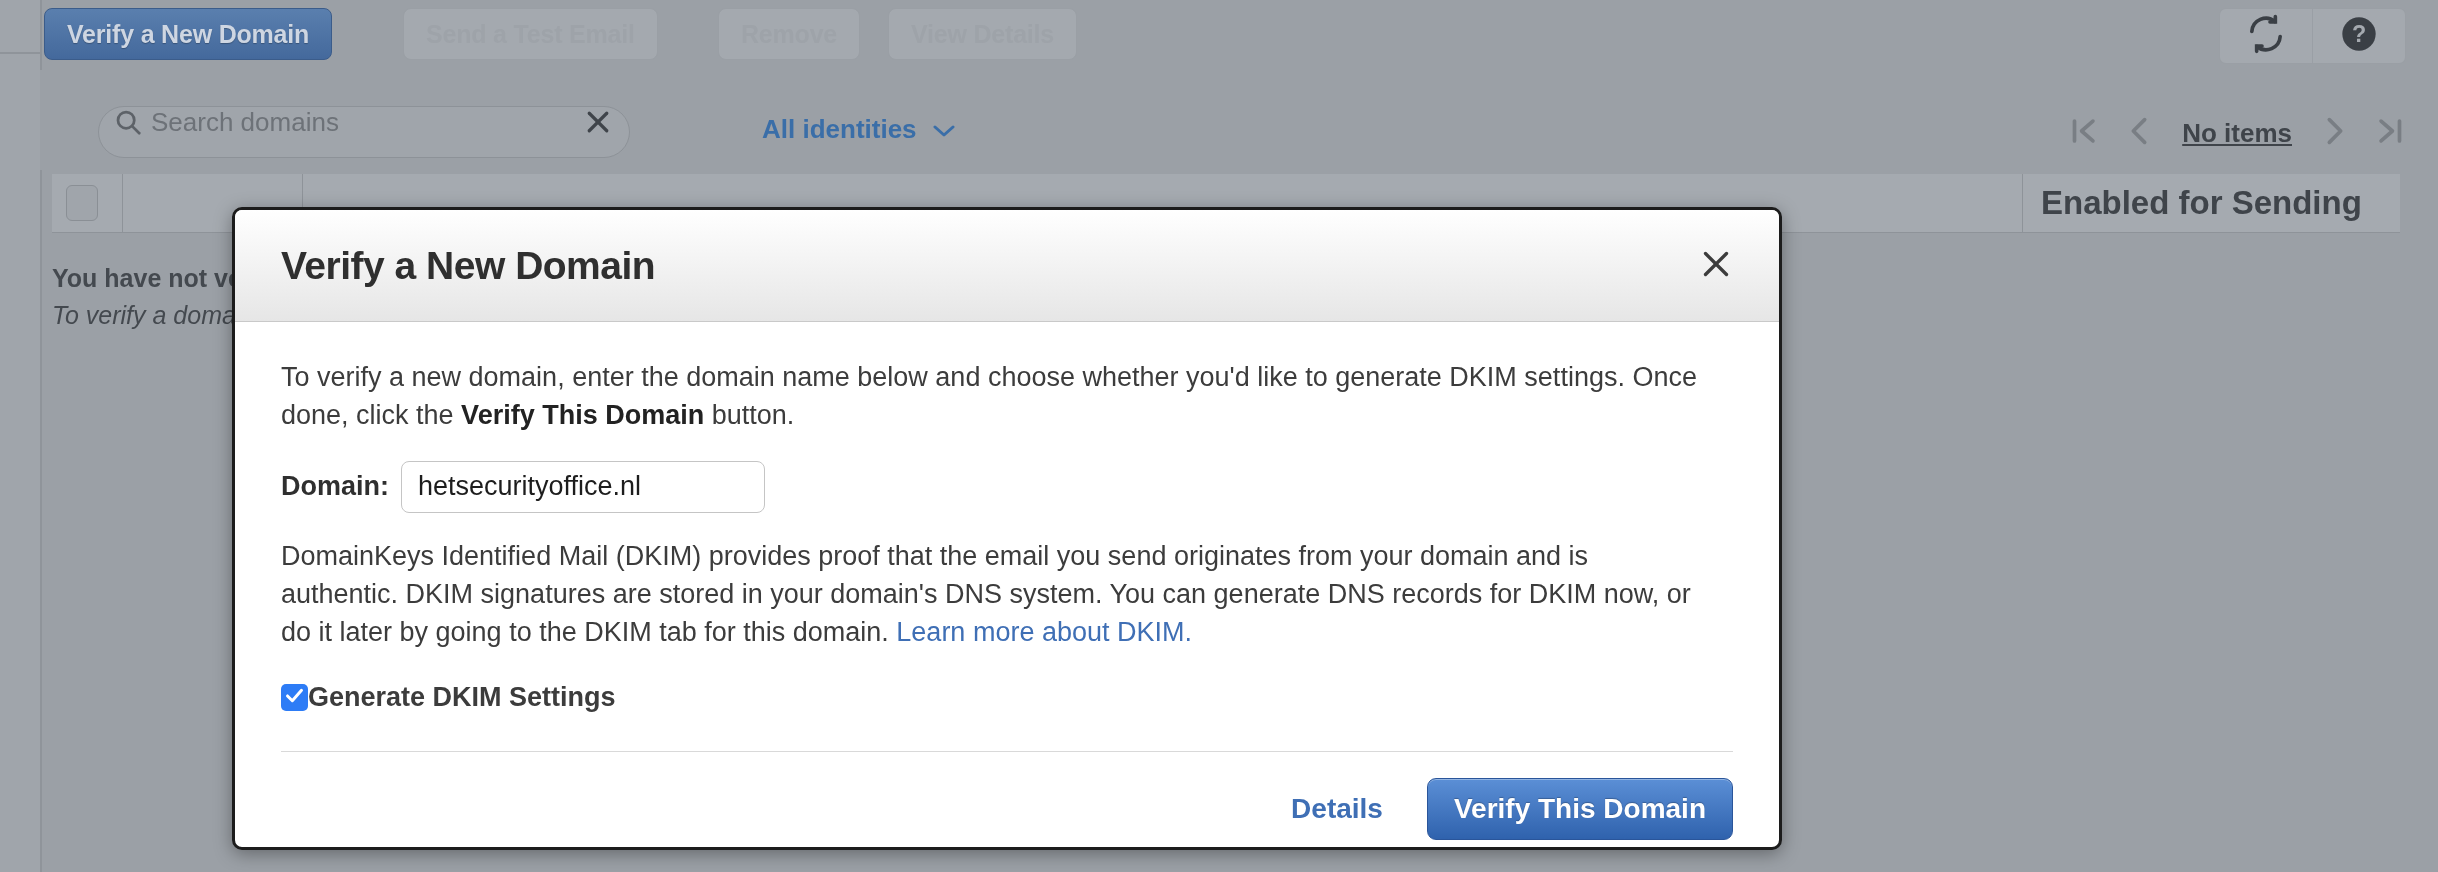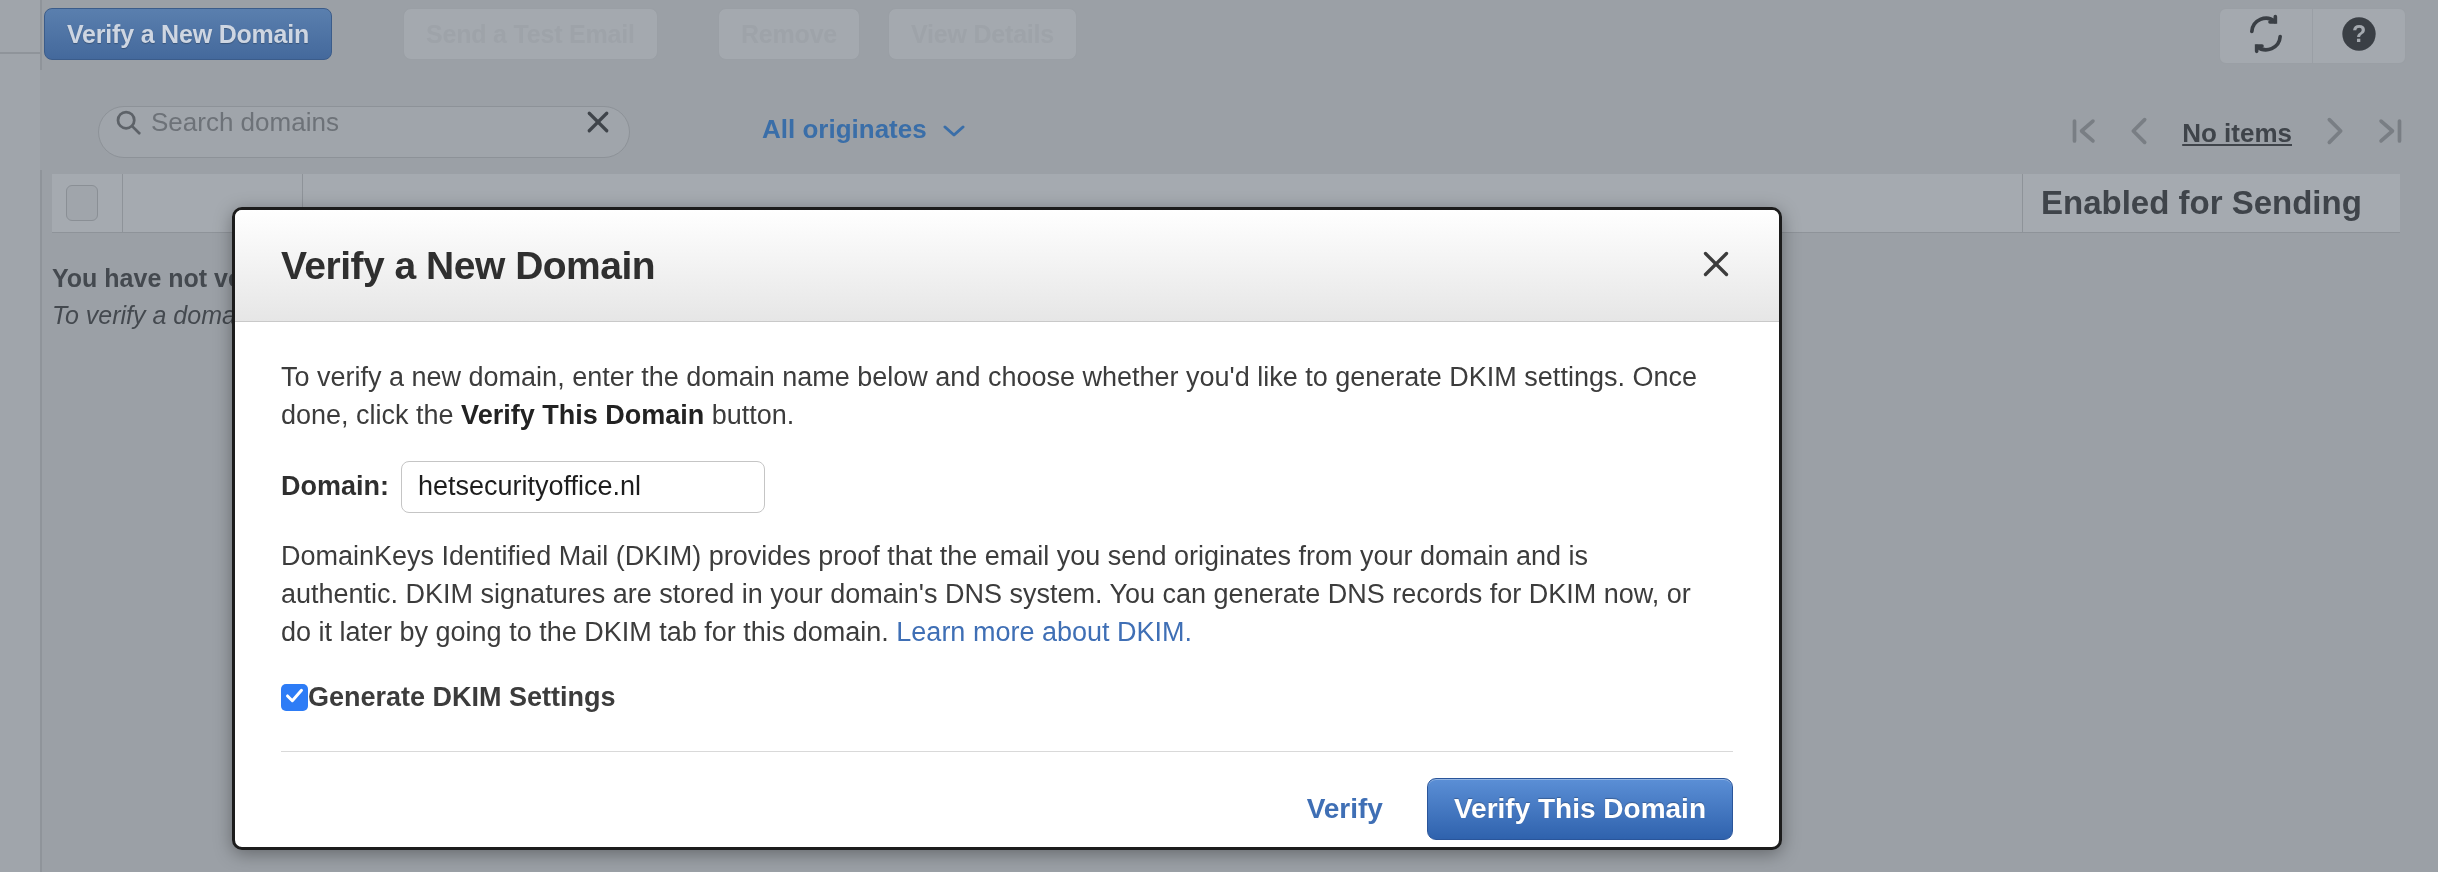--- a/index.html
+++ b/index.html
@@ -382,21 +382,21 @@
         <span class="search-ph">Search domains</span>
         <span class="search-clear">
           <svg width="30" height="30" viewBox="0 0 24 24" stroke="#3f444a" stroke-width="2.6" stroke-linecap="round">
             <line x1="5" y1="5" x2="19" y2="19"></line>
             <line x1="19" y1="5" x2="5" y2="19"></line>
           </svg>
         </span>
       </div>
 
       <div class="identities">
-        <span>All originates</span>
+        <span>All identities</span>
         <span>
           <svg width="22" height="14" viewBox="0 0 22 14" fill="none" stroke="#3a6ea8" stroke-width="3" stroke-linecap="round" stroke-linejoin="round">
             <polyline points="2,3 11,11 20,3"></polyline>
           </svg>
         </span>
       </div>
 
       <div class="pager">
         <span>
           <svg width="34" height="34" viewBox="0 0 24 24" fill="none" stroke="#797e84" stroke-width="2.6" stroke-linecap="round" stroke-linejoin="round">
@@ -479,18 +479,18 @@
             </svg>
           </span>
         </span>
         <span class="check-label">Generate DKIM Settings</span>
       </div>
     </div>
 
     <div class="divider"></div>
 
     <div class="modal-foot">
-      <button class="btn-cancel">Verify</button>
+      <button class="btn-cancel">Details</button>
       <button class="btn-verify">Verify This Domain</button>
     </div>
 
   </div>
 </div>
 
 </body></html>

